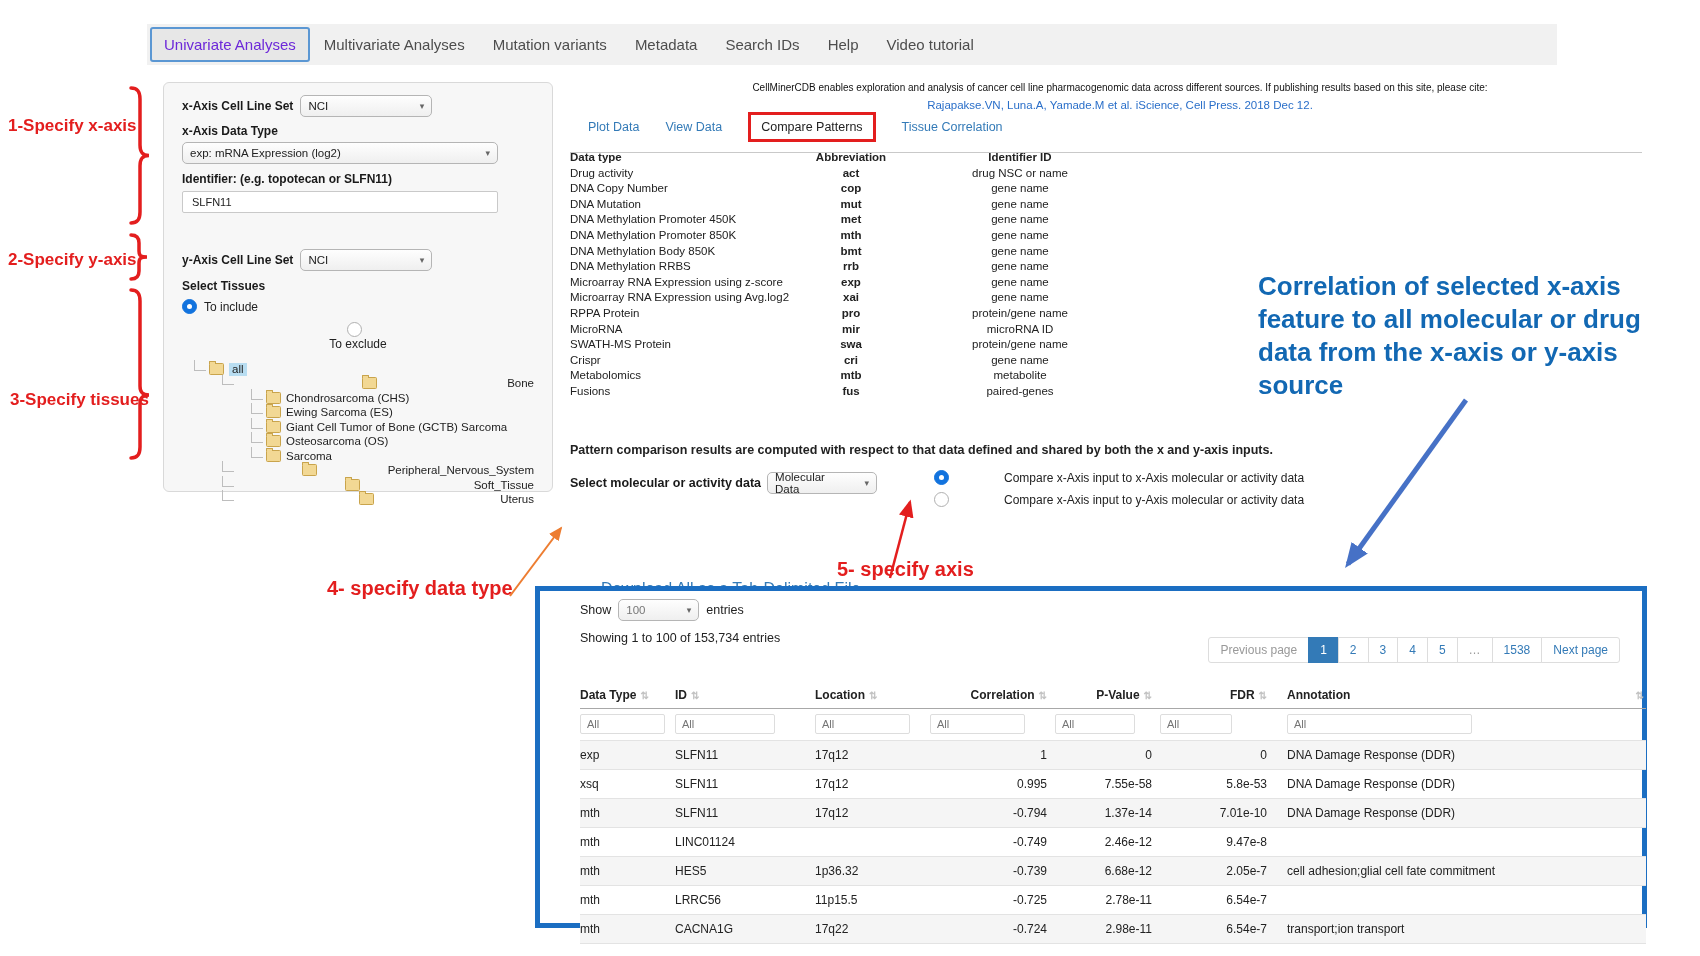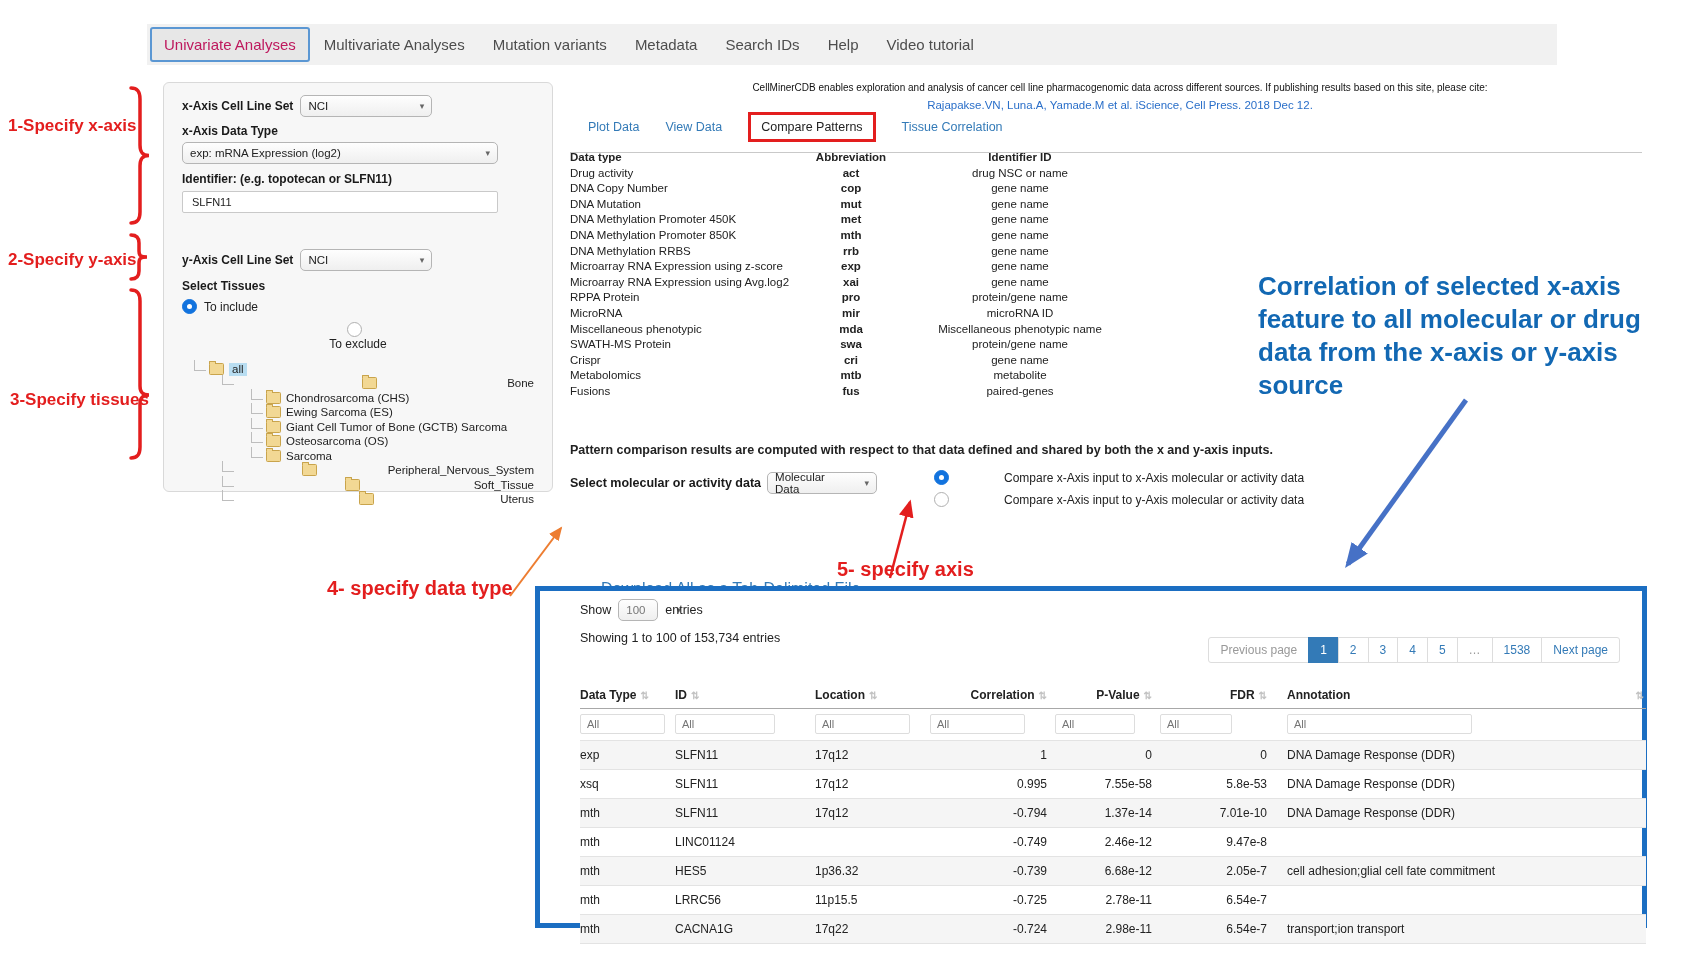--- a/index.html
+++ b/index.html
@@ -4,21 +4,21 @@
 <style>
   html,body { margin:0; padding:0; background:#fff; }
   #app { position:relative; width:1700px; height:956px; overflow:hidden;
          font-family:"Liberation Sans", sans-serif; color:#222; }
 
   
   .navbar { position:absolute; left:147px; top:24px; width:1410px; height:41px;
             background:#f1f1f1; display:flex; align-items:center; }
   .nav-tab { font-size:15px; color:#4d4d4d; padding:9px 14px; white-space:nowrap; cursor:default; }
   .nav-tab.active { border:2px solid #5b97d3; border-radius:3px; background:#e7e7e7;
-                    color:#be185d; padding:7px 12px; margin-left:3px; }
+                    color:#6d28d9; padding:7px 12px; margin-left:3px; }
 
   
   .step-label { position:absolute; color:#e31e1e; font-weight:bold; font-size:17px; white-space:nowrap; }
   .step-label.big { font-size:20px; }
   .ann-svg { position:absolute; overflow:visible; }
 
   
   .panel { position:absolute; left:163px; top:82px; width:390px; height:410px;
            background:#f7f7f7; border:1px solid #d9d9d9; border-radius:6px;
            box-sizing:border-box; padding:12px 18px; font-size:12px; }
@@ -263,20 +263,25 @@
             <td class="w1">DNA Methylation Promoter 450K</td>
             <td class="w2">met</td>
             <td class="w3">gene name</td>
           </tr>
       <tr>
             <td class="w1">DNA Methylation Promoter 850K</td>
             <td class="w2">mth</td>
             <td class="w3">gene name</td>
           </tr>
       <tr>
+            <td class="w1">DNA Methylation Body 850K</td>
+            <td class="w2">bmt</td>
+            <td class="w3">gene name</td>
+          </tr>
+      <tr>
             <td class="w1">DNA Methylation RRBS</td>
             <td class="w2">rrb</td>
             <td class="w3">gene name</td>
           </tr>
       <tr>
             <td class="w1">Microarray RNA Expression using z-score</td>
             <td class="w2">exp</td>
             <td class="w3">gene name</td>
           </tr>
       <tr>
@@ -286,25 +291,20 @@
           </tr>
       <tr>
             <td class="w1">RPPA Protein</td>
             <td class="w2">pro</td>
             <td class="w3">protein/gene name</td>
           </tr>
       <tr>
             <td class="w1">MicroRNA</td>
             <td class="w2">mir</td>
             <td class="w3">microRNA ID</td>
-          </tr>
-      <tr>
-            <td class="w1">Miscellaneous phenotypic</td>
-            <td class="w2">mda</td>
-            <td class="w3">Miscellaneous phenotypic name</td>
           </tr>
       <tr>
             <td class="w1">SWATH-MS Protein</td>
             <td class="w2">swa</td>
             <td class="w3">protein/gene name</td>
           </tr>
       <tr>
             <td class="w1">Crispr</td>
             <td class="w2">cri</td>
             <td class="w3">gene name</td>
@@ -342,21 +342,21 @@
         <span>Compare x-Axis input to y-Axis molecular or activity data</span>
       </div>
     </div>
   </div>
 
   <div class="download">Download All as a Tab-Delimited File</div>
 
   <div class="bluebox">
     <div class="show-row">
       <span>Show</span>
-      <span class="select" style="width:40px; margin:0 7px; color:#777;">
+      <span class="select" style="width:81px; margin:0 7px; color:#777;">
         <span>100</span>
         <span class="arr">▾</span>
       </span>
       <span>entries</span>
     </div>
     <div class="showing">Showing 1 to 100 of 153,734 entries</div>
 
     <div class="pagination">
       <span class="pg muted first">Previous page</span>
       <span class="pg active">1</span>

